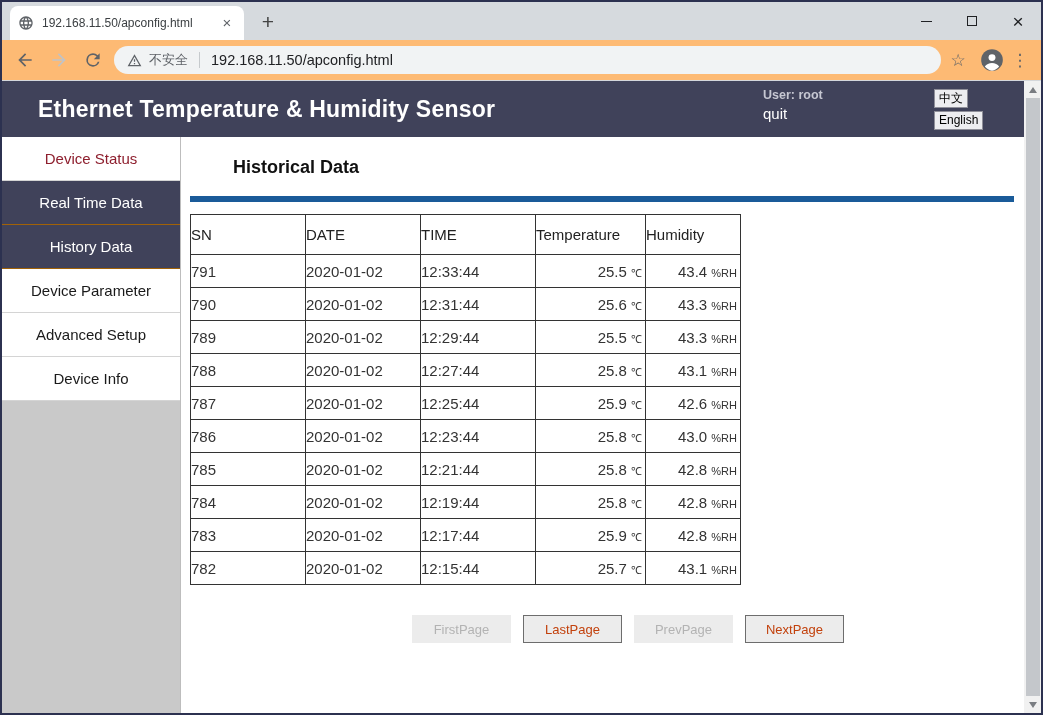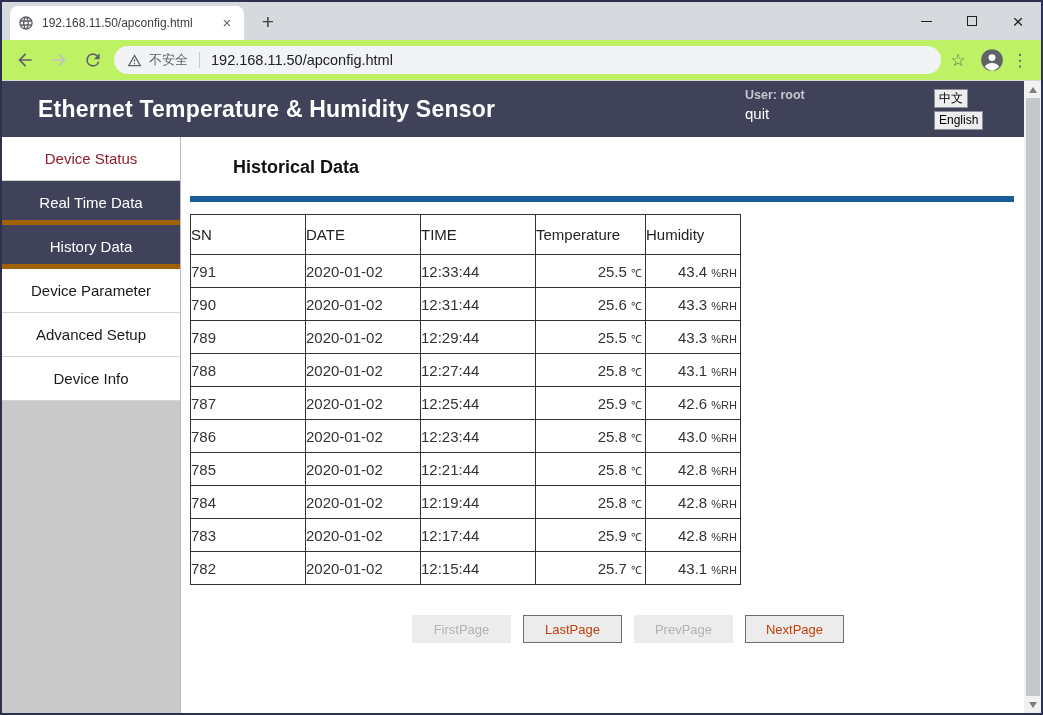--- a/index.html
+++ b/index.html
@@ -17,52 +17,52 @@
   .tab-close { color:#5f6368; font-size:15px; width:18px; height:18px; line-height:17px; text-align:center; border-radius:50%; cursor:pointer; }
   .newtab { position:absolute; left:252px; bottom:4px; width:28px; height:28px; color:#444;
             font-size:21px; text-align:center; line-height:27px; cursor:pointer; }
   .winctl { position:absolute; right:0; top:0; height:38px; display:flex; }
   .winctl .ctl { width:46px; height:38px; display:flex; align-items:center; justify-content:center; color:#202124; cursor:pointer; }
   .glyph-min { display:block; width:11px; border-top:1.5px solid #202124; }
   .glyph-max { display:block; width:10px; height:10px; border:1.2px solid #202124; }
   .glyph-close { font-size:19px; line-height:19px; }
 
   
-  .addressbar { height:41px; background:#bef264; border-bottom:1px solid #d4d7db; display:flex; align-items:center; padding:0 10px; flex:none; }
+  .addressbar { height:41px; background:#fdba74; border-bottom:1px solid #d4d7db; display:flex; align-items:center; padding:0 10px; flex:none; }
   .nav-icon { width:26px; height:26px; margin-right:8px; flex:none; display:flex; align-items:center; justify-content:center; cursor:pointer; }
   .nav-icon svg { width:20px; height:20px; }
   .omnibox { height:28px; border-radius:14px; background:#f1f3f4; flex:1; display:flex; align-items:center; padding:0 13px; overflow:hidden; }
   .warn-icon svg { width:15px; height:15px; display:block; }
   .sec-label { font-size:13px; color:#5f6368; margin-left:7px; white-space:nowrap; }
   .omni-divider { width:1px; height:16px; background:#c6cacd; margin:0 11px; }
   .url-text { font-size:14.5px; color:#202124; white-space:nowrap; }
   .star { font-size:17px; color:#5f6368; width:26px; text-align:center; cursor:pointer; margin-left:4px; }
   .avatar { width:26px; height:26px; margin-left:8px; cursor:pointer; }
   .avatar svg { width:26px; height:26px; display:block; }
   .menu-dots { font-size:17px; color:#5f6368; width:22px; text-align:center; margin-left:4px; cursor:pointer; }
 
   
   .page { flex:1; position:relative; padding-right:17px; display:flex; flex-direction:column; background:#fff; }
   .page-header { height:56px; background:#40425a; position:relative; flex:none; }
   .page-title { color:#fff; font-size:23px; font-weight:bold; line-height:56px; margin-left:36px; letter-spacing:.2px; }
-  .user-block { position:absolute; left:743px; top:7px; }
+  .user-block { position:absolute; left:761px; top:7px; }
   .user-line { color:#c6c7d2; font-size:12.5px; font-weight:bold; }
   .quit-link { color:#fff; font-size:15px; margin-top:3px; cursor:pointer; }
   .lang-block { position:absolute; left:895px; top:8px; display:flex; flex-direction:column; align-items:flex-start; gap:3px;padding-left:37px; }
   .lang-btn { background:#ededf0; border:1px solid #8f8f99; font-size:12px; color:#000; padding:1px 4px;
               font-family:"Liberation Sans", sans-serif; cursor:pointer; line-height:15px; }
 
   .page-body { flex:1; display:flex; overflow:hidden; }
 
   
   .sidebar { width:179px; flex:none; background:#c9c9c9; border-right:1px solid #bdbdbd; display:flex; flex-direction:column; }
   .side-item { height:44px; line-height:43px; text-align:center; font-size:15px; background:#fff;
                border-bottom:1px solid #d4d4d4; color:#1a1a1a; cursor:pointer; }
   .side-item.red { color:#8e1f2e; }
-  .side-item.dark { background:#40425a; color:#fff; border-bottom:5px solid #a16207; }
+  .side-item.dark { background:#40425a; color:#fff; border-bottom:1px solid #a16207; }
   .side-rest { flex:1; background:#c9c9c9; }
 
   
   .content { flex:1; background:#fff; overflow:hidden; }
   .heading { font-size:18px; font-weight:bold; color:#111; margin:20px 0 0 52px; }
   .blue-rule { height:6px; background:#1a5b99; margin:18px 0 0 9px; width:824px; }
   table.history { border-collapse:collapse; margin:12px 0 0 9px; font-size:15px; color:#333; table-layout:fixed; }
   table.history col.c-sn   { width:115px; }
   table.history col.c-date { width:115px; }
   table.history col.c-time { width:115px; }

